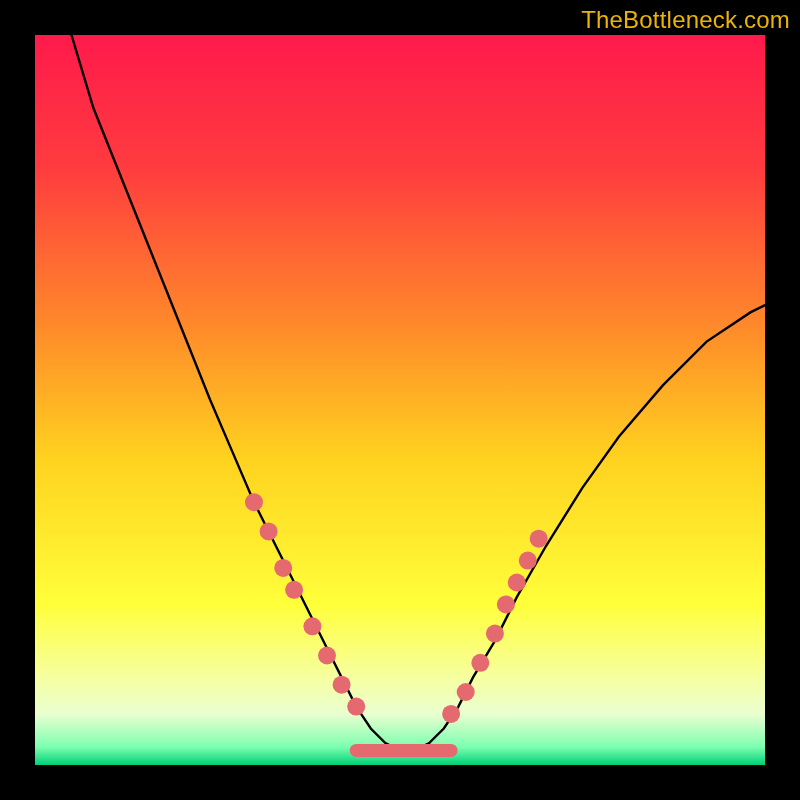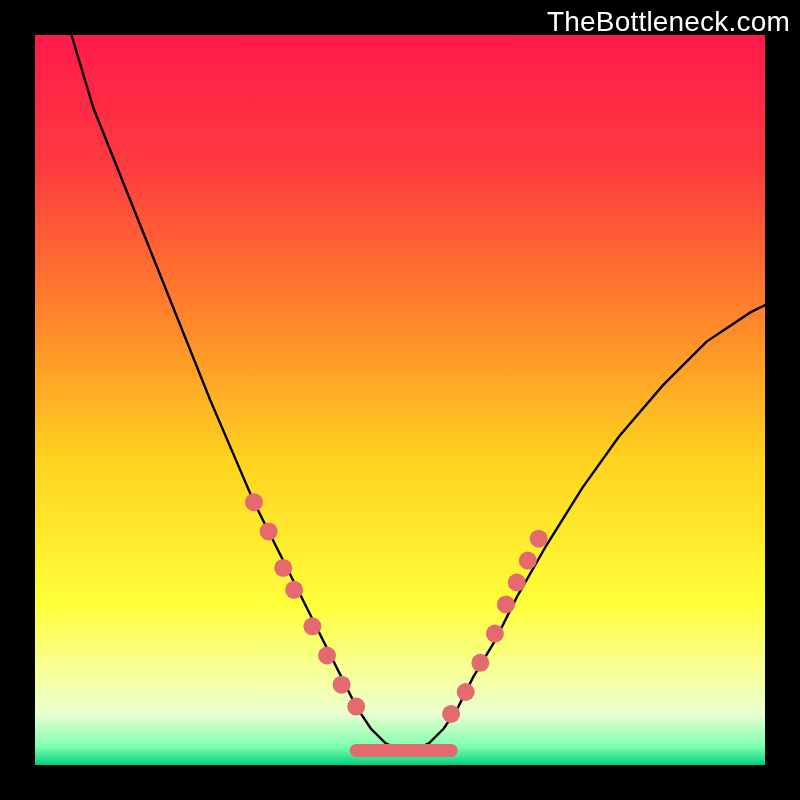--- a/index.html
+++ b/index.html
@@ -24,22 +24,22 @@
     left: 35px;
     top: 35px;
     width: 730px;
     height: 730px;
     
   }
   .watermark {
     position: absolute;
     top: 6px;
     right: 10px;
-    color: #ffffff;
-    font-size: 28px;
+    color: #eab308;
+    font-size: 24px;
     font-weight: 500;
     letter-spacing: 0.2px;
     user-select: none;
   }
   svg.curve {
     position: absolute;
     left: 35px;
     top: 35px;
     width: 730px;
     height: 730px;

